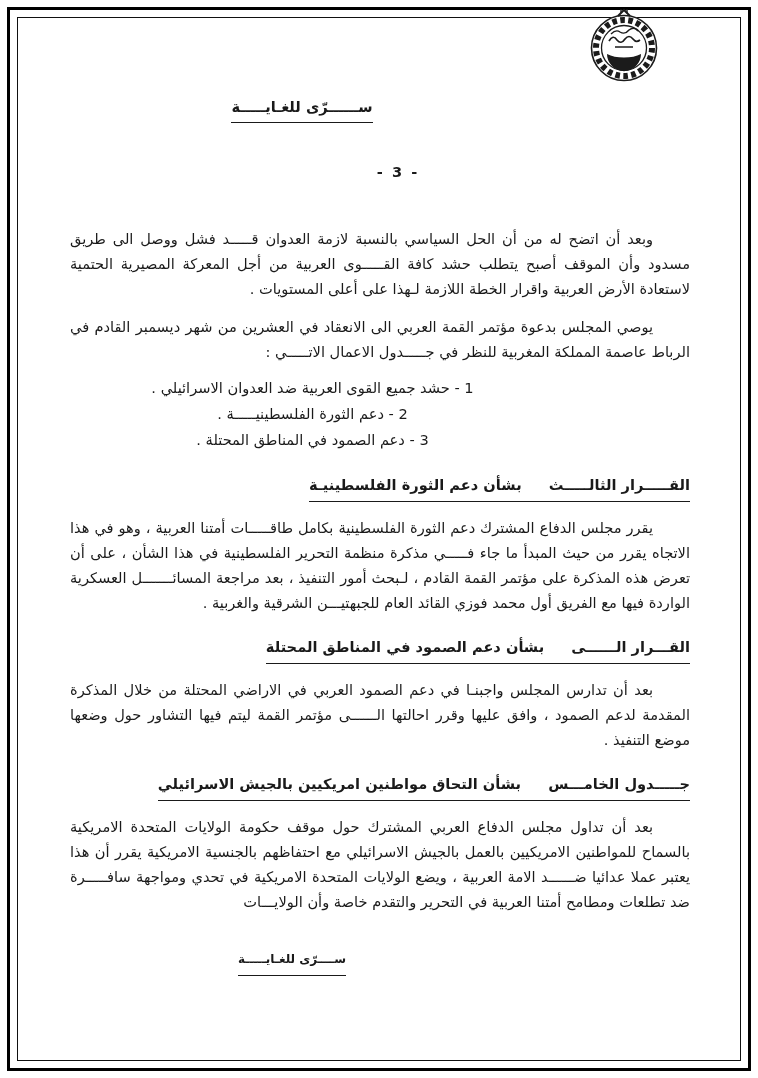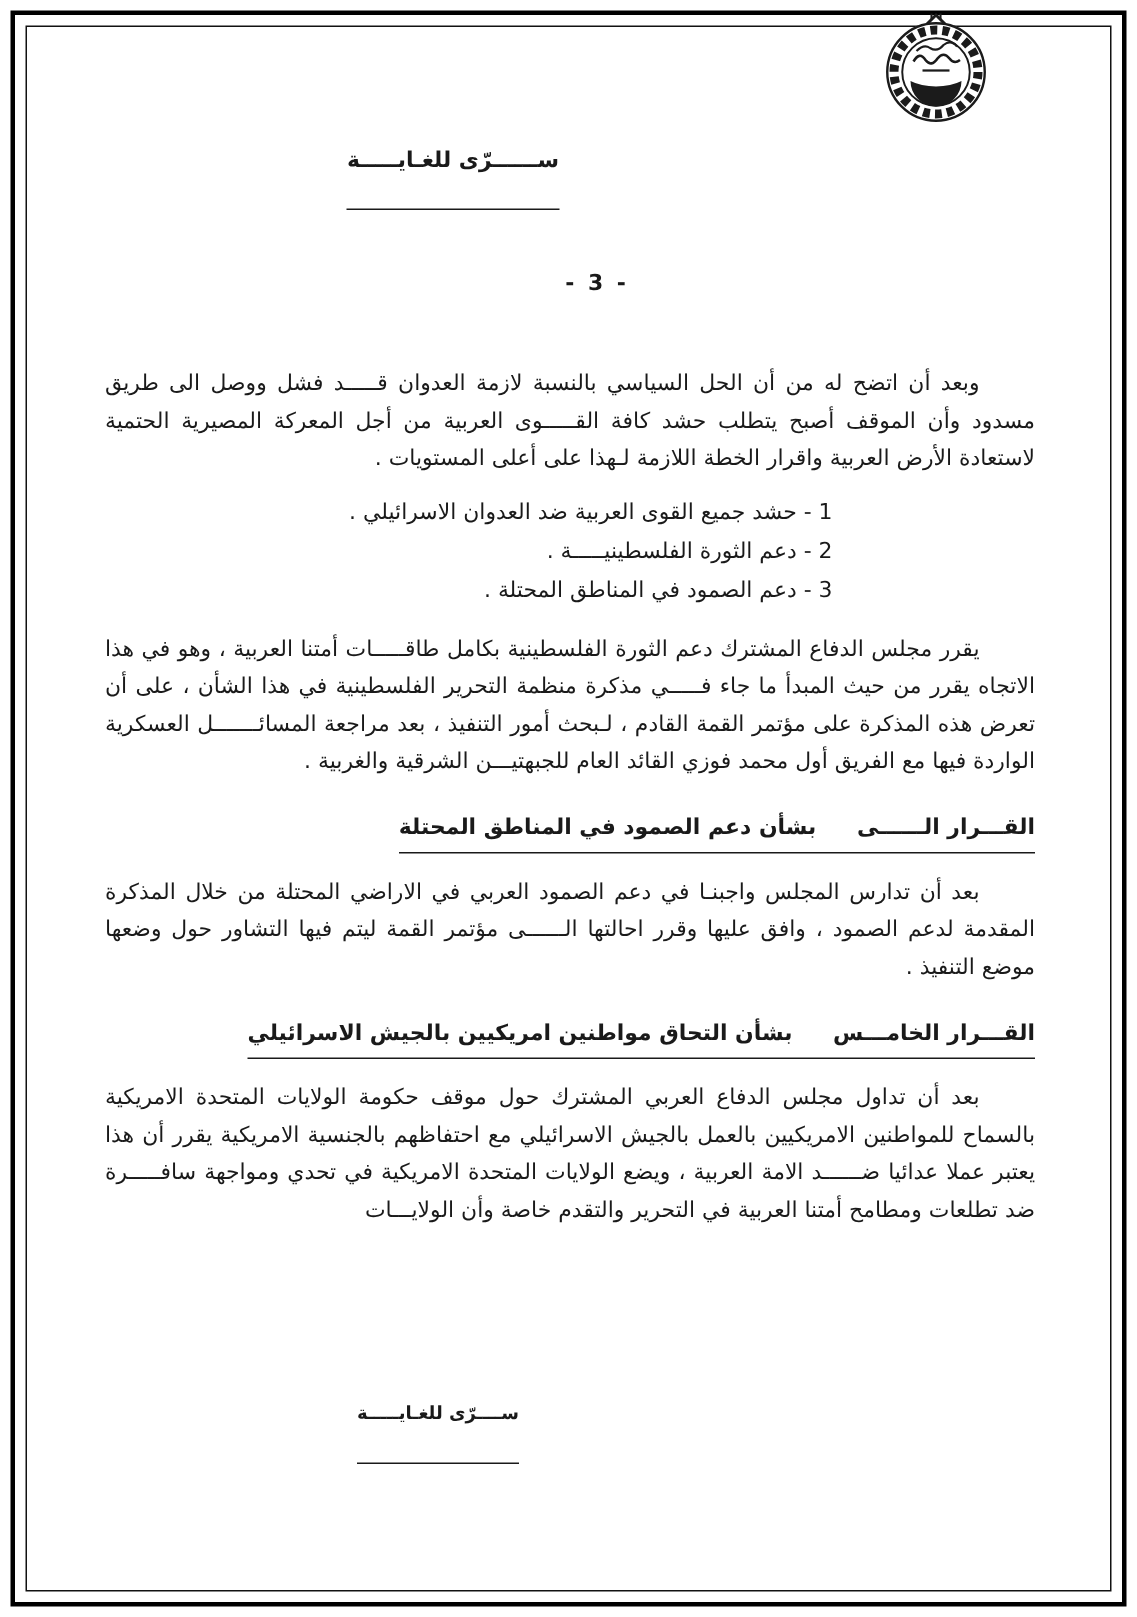--- a/index.html
+++ b/index.html
@@ -43,21 +43,21 @@
     flex-direction: column;
     padding: 76px 50px 0 52px;
     box-sizing: border-box;
     font-size: 14.6px;
     line-height: 25px;
   }
   .classification {
     width: fit-content;
     margin: 0 auto;
     border-bottom: 1.4px solid #1a1a1a;
-    padding-bottom: 20px;
+    padding-bottom: 3px;
     font-weight: 700;
     letter-spacing: 0.5px;
   }
   .classification.top {
     transform: translateX(-78px);
   }
   .classification.bottom {
     margin-top: auto;
     margin-bottom: 84px;
     transform: translateX(-88px);
@@ -76,21 +76,21 @@
     text-indent: 37px;
   }
   .para.first {
     margin-top: 42px;
   }
   .agenda {
     margin: 11px 135px 0 0;
   }
   .agenda-item {
     line-height: 26px;
-    text-align: right;
+    text-align: center;
   }
   .res-heading {
     width: fit-content;
     margin: 19px 0 0 0;
     border-bottom: 1.4px solid #1a1a1a;
     padding-bottom: 4px;
     font-weight: 700;
   }
   .res-heading .res-title {
     margin-left: 22px; 
@@ -120,36 +120,41 @@
 </div>
 
 <div class="content">
 
   <div class="classification top">ســــــرّى للغـايـــــة</div>
 
   <div class="page-number">- 3 -</div>
 
   <p class="para first">وبعد أن اتضح له من أن الحل السياسي بالنسبة لازمة العدوان قـــــد فشل ووصل الى طريق مسدود وأن الموقف أصبح يتطلب حشد كافة القـــــوى العربية من أجل المعركة المصيرية الحتمية لاستعادة الأرض العربية واقرار الخطة اللازمة لـهذا على أعلى المستويات .</p>
 
+  <p class="para">يوصي المجلس بدعوة مؤتمر القمة العربي الى الانعقاد في العشرين من شهر ديسمبر القادم في الرباط عاصمة المملكة المغربية للنظر في جـــــدول الاعمال الاتـــــي :</p>
 
   <div class="agenda">
     <div class="agenda-item">1 - حشد جميع القوى العربية ضد العدوان الاسرائيلي .</div>
     <div class="agenda-item">2 - دعم الثورة الفلسطينيـــــة .</div>
     <div class="agenda-item">3 - دعم الصمود في المناطق المحتلة .</div>
   </div>
 
+  <div class="res-heading">
+    <span class="res-title">القـــــرار الثالـــــث</span>
+    <span class="res-subject">بشأن دعم الثورة الفلسطينيـة</span>
+  </div>
   <p class="para res-body">يقرر مجلس الدفاع المشترك دعم الثورة الفلسطينية بكامل طاقـــــات أمتنا العربية ، وهو في هذا الاتجاه يقرر من حيث المبدأ ما جاء فـــــي مذكرة منظمة التحرير الفلسطينية في هذا الشأن ، على أن تعرض هذه المذكرة على مؤتمر القمة القادم ، لـبحث أمور التنفيذ ، بعد مراجعة المسائـــــــل العسكرية الواردة فيها مع الفريق أول محمد فوزي القائد العام للجبهتيـــن الشرقية والغربية .</p>
 
   <div class="res-heading">
     <span class="res-title">القـــرار الــــــى</span>
     <span class="res-subject">بشأن دعم الصمود في المناطق المحتلة</span>
   </div>
   <p class="para res-body">بعد أن تدارس المجلس واجبنـا في دعم الصمود العربي في الاراضي المحتلة من خلال المذكرة المقدمة لدعم الصمود ، وافق عليها وقرر احالتها الــــــى مؤتمر القمة ليتم فيها التشاور حول وضعها موضع التنفيذ .</p>
 
   <div class="res-heading">
-    <span class="res-title">القـــرار الخامـــس</span>
+    <span class="res-title">جـــــدول الخامـــس</span>
     <span class="res-subject">بشأن التحاق مواطنين امريكيين بالجيش الاسرائيلي</span>
   </div>
   <p class="para res-body">بعد أن تداول مجلس الدفاع العربي المشترك حول موقف حكومة الولايات المتحدة الامريكية بالسماح للمواطنين الامريكيين بالعمل بالجيش الاسرائيلي مع احتفاظهم بالجنسية الامريكية يقرر أن هذا يعتبر عملا عدائيا ضــــــد الامة العربية ، ويضع الولايات المتحدة الامريكية في تحدي ومواجهة سافـــــرة ضد تطلعات ومطامح أمتنا العربية في التحرير والتقدم خاصة وأن الولايـــات</p>
 
   <div class="classification bottom">ســــرّى للغـايـــــة</div>
 
 </div>
 
 </body></html>

